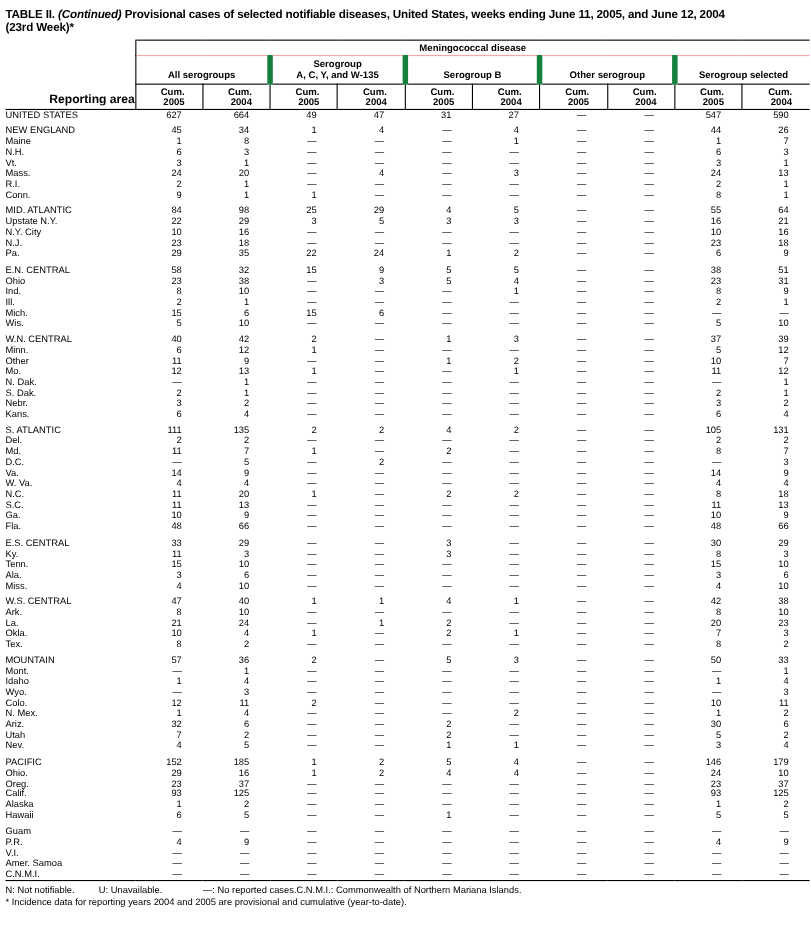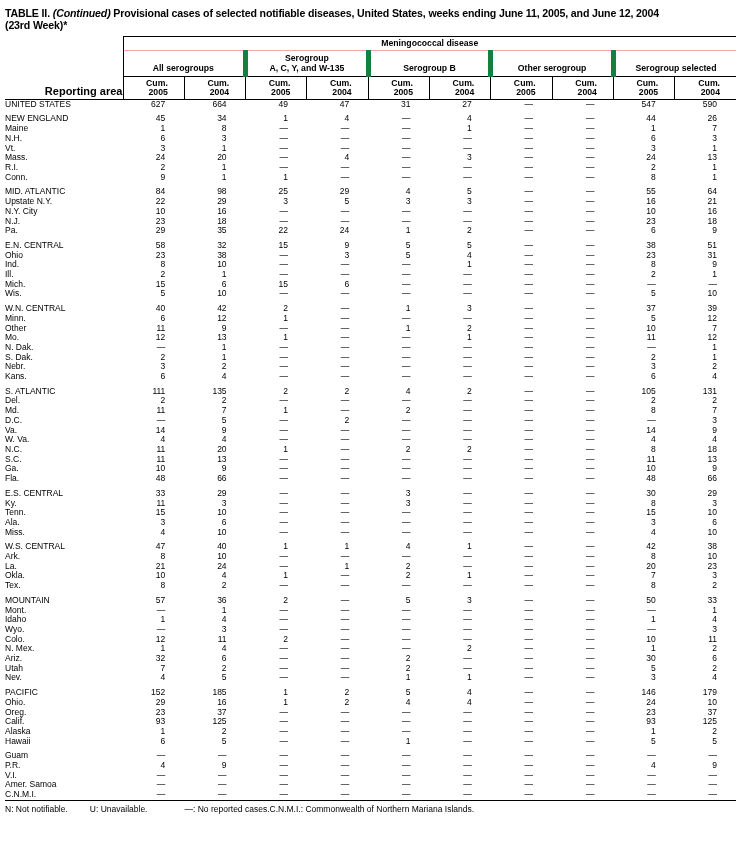--- a/index.html
+++ b/index.html
@@ -1015,15 +1015,16 @@
         <tr class="final-rule">
           <td colspan="11"></td>
         </tr>
       </tbody>
   </table>
 
   <div class="footnotes">
     <div>
       <span class="legend-item m1">N: Not notifiable.</span><span class="legend-item m2">U: Unavailable.</span><span class="legend-item m3">—: No reported cases.</span><span class="legend-item">C.N.M.I.: Commonwealth of Northern Mariana Islands.</span>
     </div>
+    <div>* Incidence data for reporting years 2004 and 2005 are provisional and cumulative (year-to-date).</div>
   </div>
 
 </div>
 
 </body></html>

